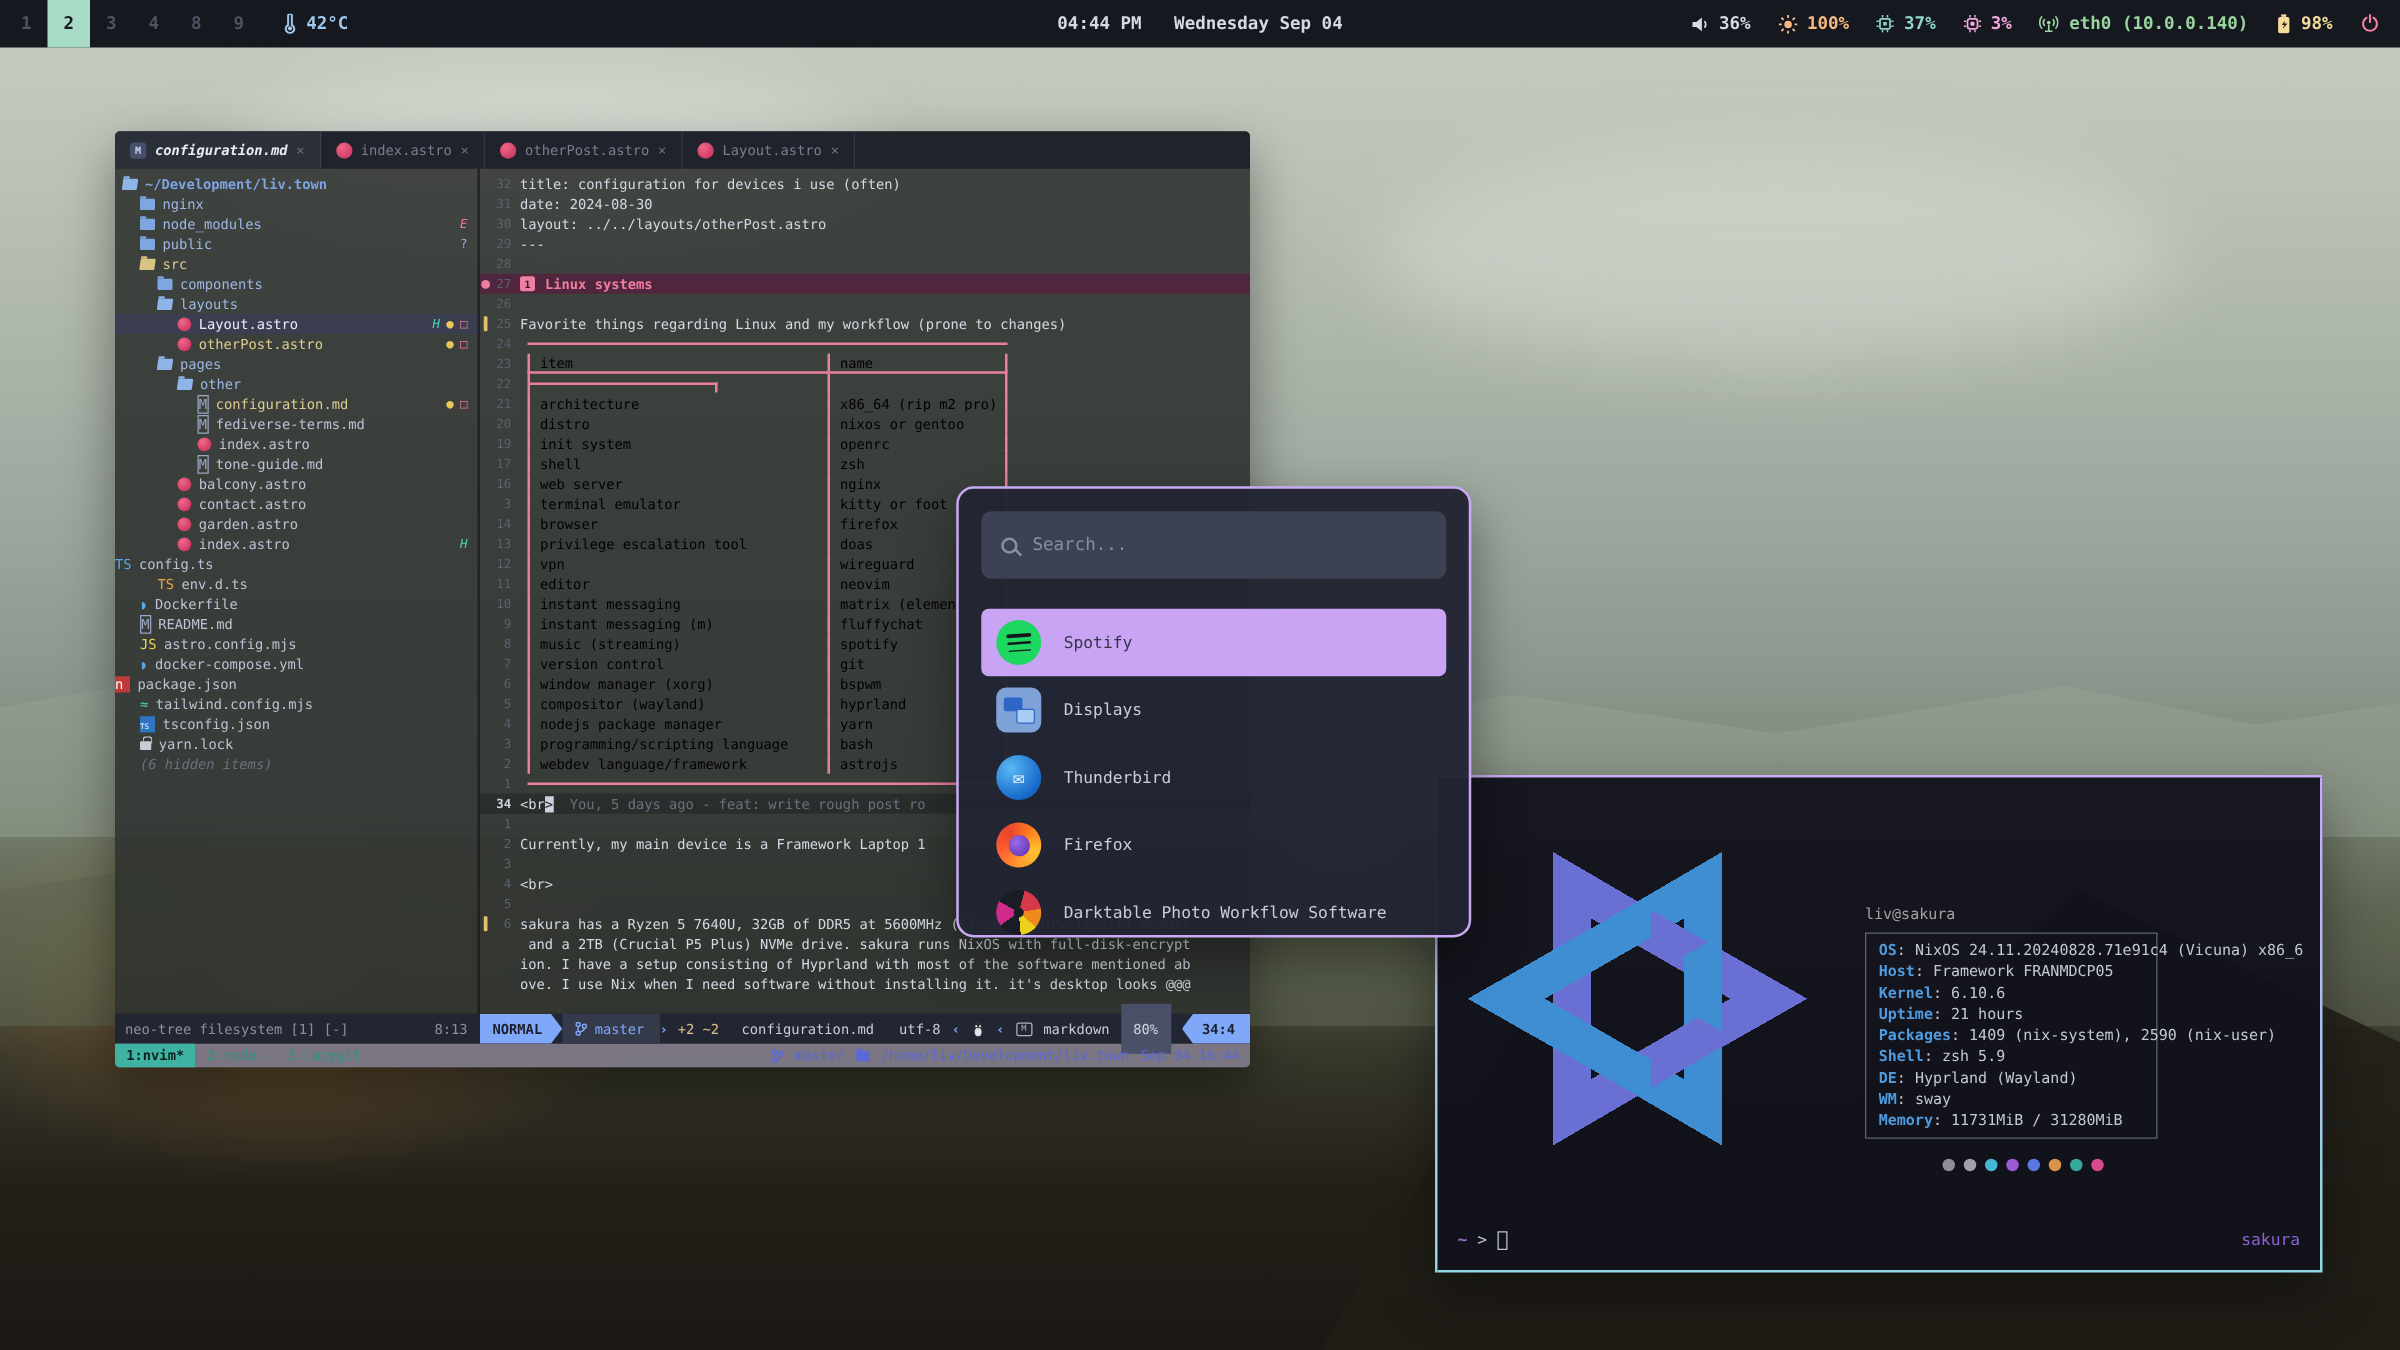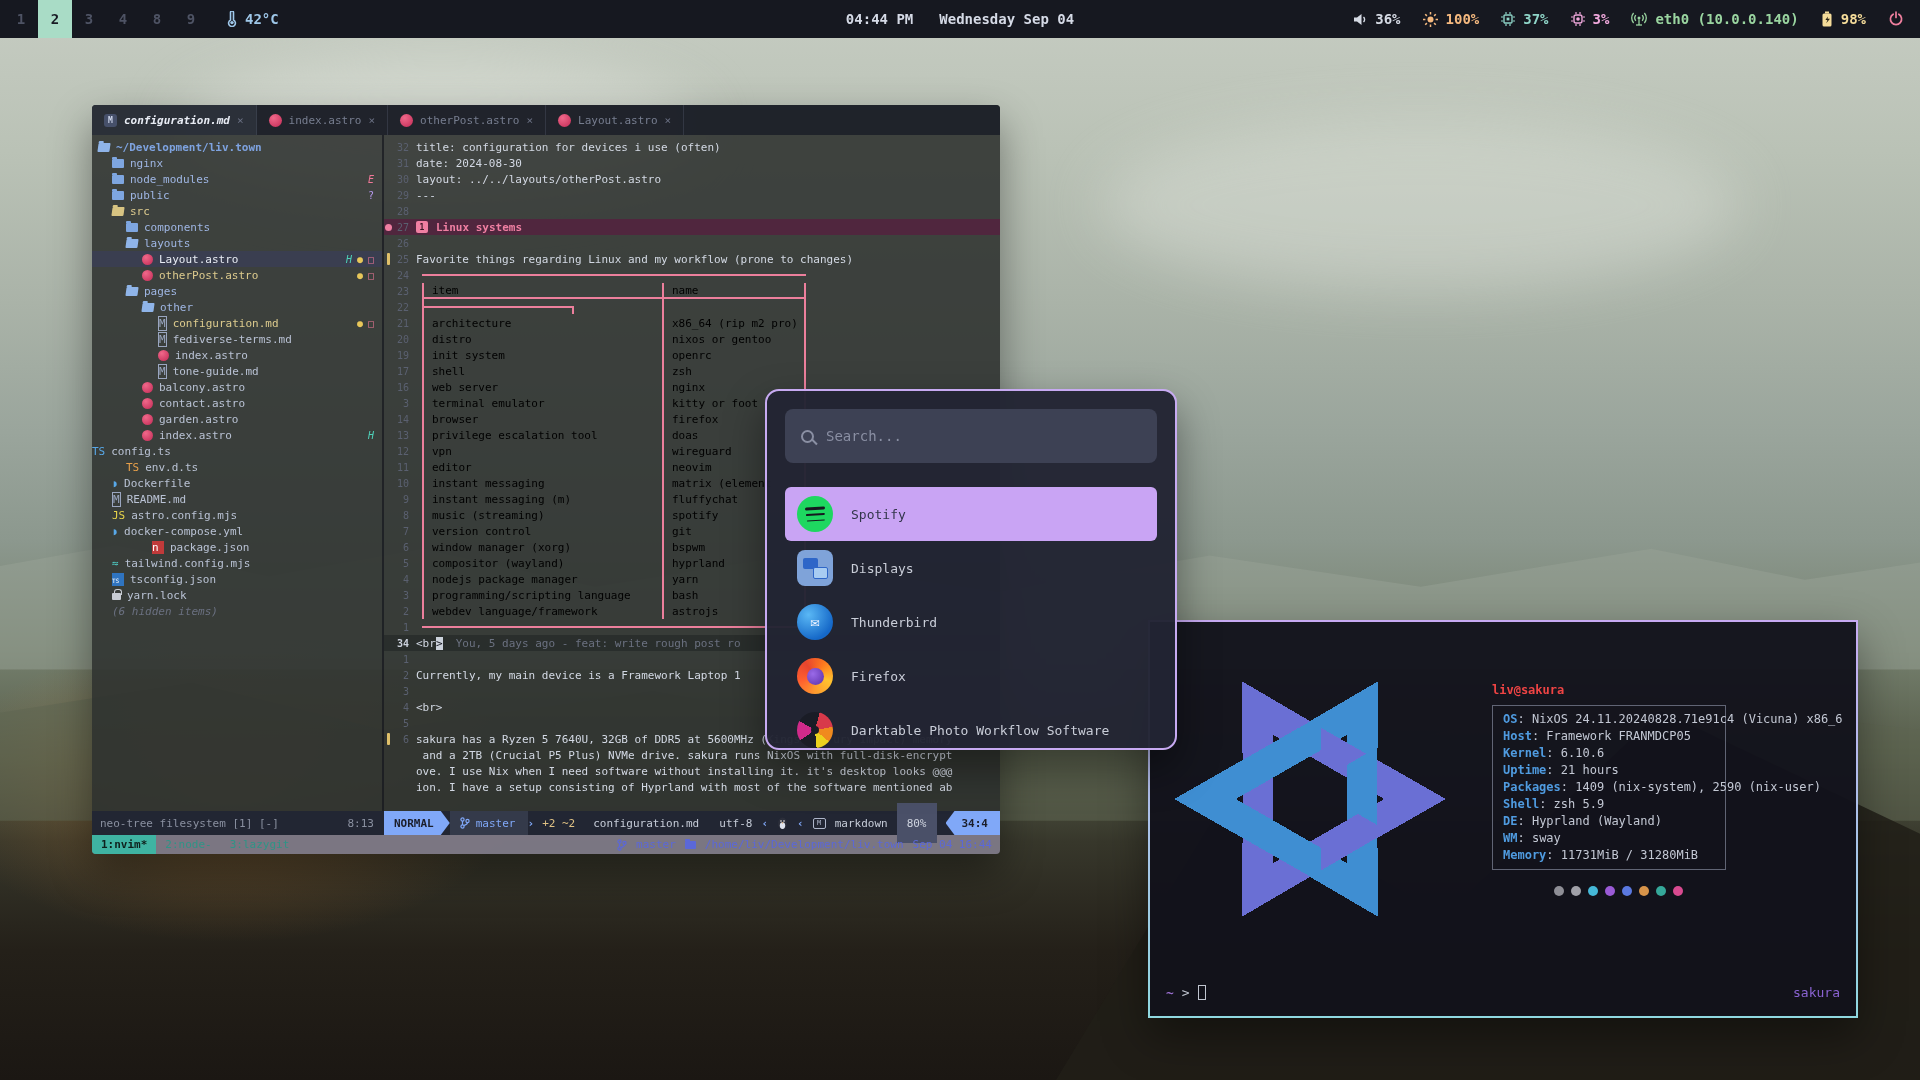--- a/index.html
+++ b/index.html
@@ -139,21 +139,21 @@
   .app-displays::after{content:"";position:absolute;right:5px;bottom:7px;width:13px;height:10px;background:#a8ccf2;border:1px solid #2e66c8;border-radius:2px;}
   .app-firefox{background:conic-gradient(from 180deg,#ff9a2e,#ff5f2e,#e8452e,#ff7a1e,#ffc22e,#ff9a2e);}
   .app-firefox::after{content:"";position:absolute;left:10px;top:10px;width:17px;height:17px;border-radius:50%;background:radial-gradient(circle at 35% 35%,#9a6ae8,#5a2ea8);}
   .app-darktable{background:conic-gradient(#1a1c26 0 15deg,#d8394a 15deg 80deg,#f08a1e 80deg 130deg,#ecd21e 130deg 175deg,#1a1c26 175deg 235deg,#d02a8a 235deg 300deg,#1a1c26 300deg 360deg);}
   .app-darktable::after{content:"";position:absolute;left:14px;top:14px;width:8px;height:8px;border-radius:50%;background:#1a1c26;}
 
   
   #terminal{left:1148px;top:620px;width:710px;height:398px;background:rgba(18,18,27,.96);border:2px solid;border-image:linear-gradient(180deg,#c7aaf2,#8fd8e0) 1;z-index:40;}
   #nixlogo{position:absolute;left:10px;top:22px;}
   .fetch{position:absolute;left:342px;top:60px;font-size:12px;line-height:17px;color:#c3c8d4;}
-  .fetch-user{color:#ef4444;font-weight:bold;margin-bottom:6px;}
+  .fetch-user{color:#a3a3a3;font-weight:normal;margin-bottom:6px;margin-top:41px;}
   .fetchbox{width:234px;border:1px solid rgba(160,168,190,.55);padding:5px 0 5px 10px;}
   .fl{white-space:nowrap;height:17px;}
   .fl b{color:#4f9be0;}
   .dots{display:flex;gap:7px;margin:16px 0 0 62px;}
   .dot{width:10px;height:10px;border-radius:50%;}
   .prompt{position:absolute;left:16px;bottom:16px;display:flex;align-items:center;gap:8px;font-size:13px;color:#c0c5d0;}
   .p-dir{color:#9a6fd0;font-weight:bold;}
   .p-cursor{width:8px;height:15px;border:1px solid #c0c5d0;display:inline-block;}
   .hostlabel{position:absolute;right:16px;bottom:16px;color:#8a63d2;font-size:13px;}
 </style>
@@ -579,21 +579,21 @@
           <span class="tlabel lbl-file">docker-compose.yml</span>
           <span class="tmarks">
             
             
             
             
             
           </span>
         </div>
 
-        <div class="trow" style="padding-left: 20px; margin-left: 40px;">
+        <div class="trow" style="">
           <span class="tico npm"></span>
           <span class="tlabel lbl-file">package.json</span>
           <span class="tmarks">
             
             
             
             
             
           </span>
         </div>
@@ -983,27 +983,27 @@
 
           <div class="bl">
             <span class="bsign"></span>
             <span class="bnum"></span>
             <span class="btxt"> and a 2TB (Crucial P5 Plus) NVMe drive. sakura runs NixOS with full-disk-encrypt</span>
           </div>
 
           <div class="bl">
             <span class="bsign"></span>
             <span class="bnum"></span>
+            <span class="btxt">ion. I have a setup consisting of Hyprland with most of the software mentioned ab</span>
+          </div>
+
+          <div class="bl">
+            <span class="bsign"></span>
+            <span class="bnum"></span>
             <span class="btxt">ove. I use Nix when I need software without installing it. it's desktop looks @@@</span>
-          </div>
-
-          <div class="bl">
-            <span class="bsign"></span>
-            <span class="bnum"></span>
-            <span class="btxt">ion. I have a setup consisting of Hyprland with most of the software mentioned ab</span>
           </div>
         </div>
     </div>
   </div>
 
   <div class="statusline">
     <div class="sl-left">
       <span>neo-tree filesystem [1] [-]</span>
       <span>8:13</span>
     </div>

